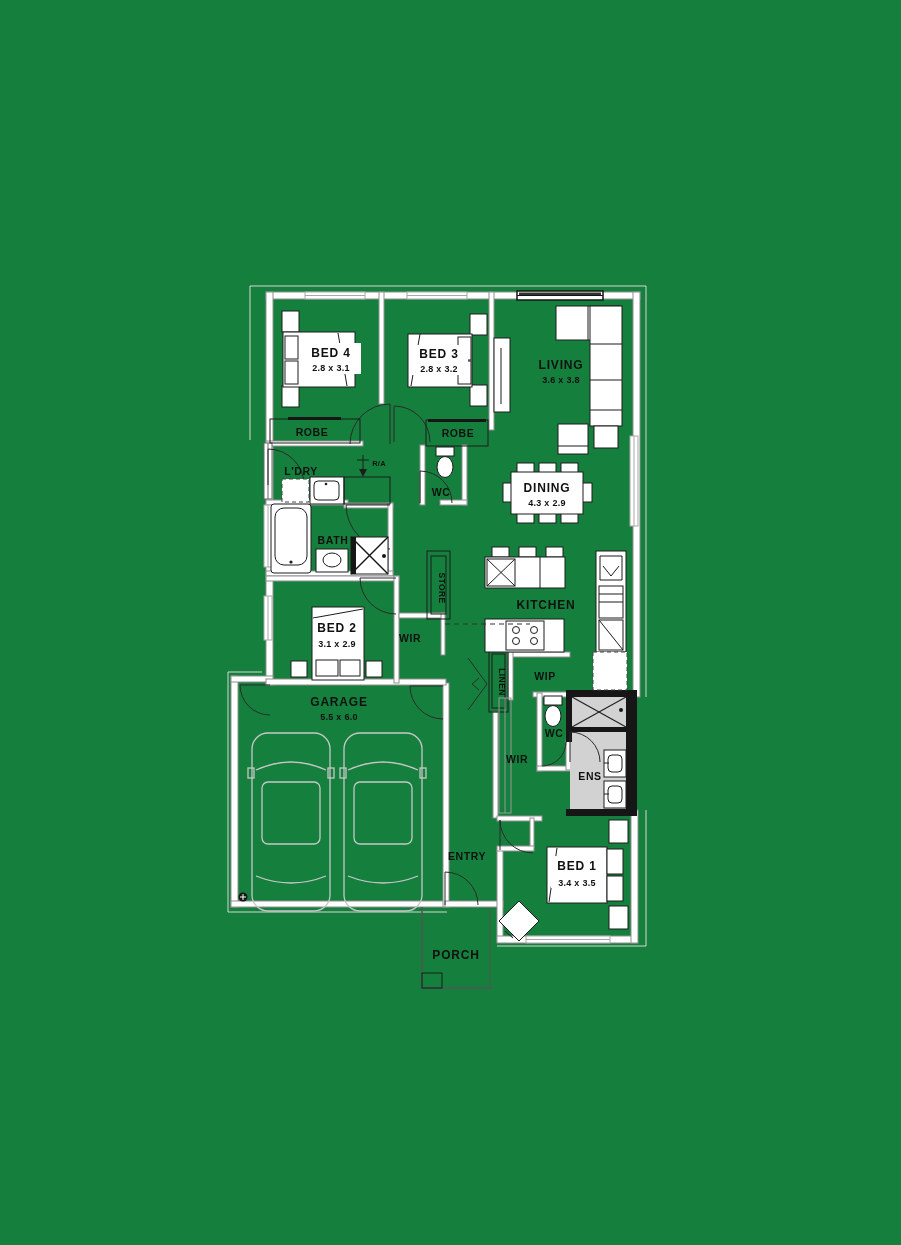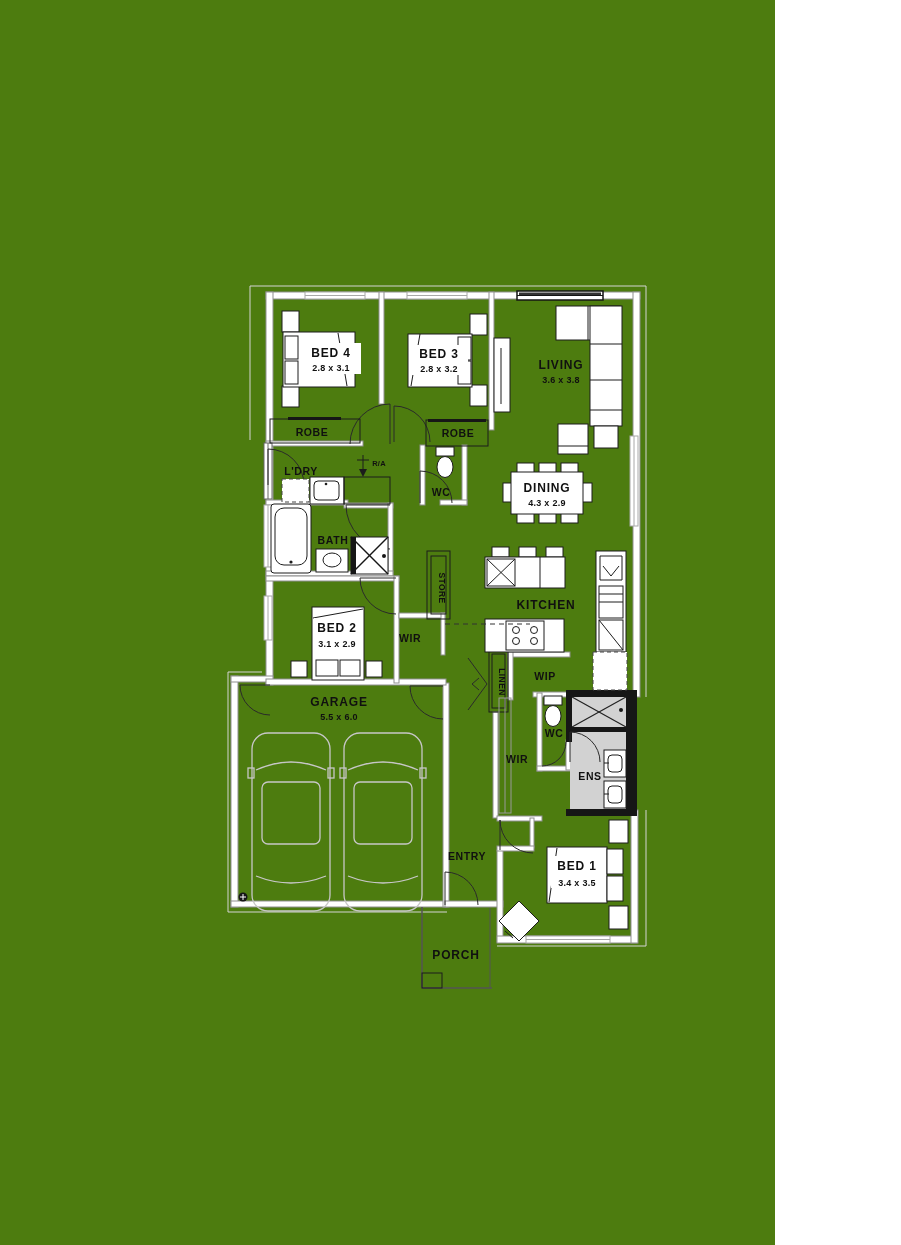--- a/index.html
+++ b/index.html
@@ -1,16 +1,16 @@
 <!DOCTYPE html>
 <html><head>
 <meta charset="utf-8">
 <style>
   html,body{margin:0;padding:0;background:#fff;}
-  #stage{position:relative;width:775px;height:1245px;background:#4d7c0f;overflow:hidden;}
+  #stage{position:relative;width:901px;height:1245px;background:#15803d;overflow:hidden;}
   svg{position:absolute;left:0;top:0;}
   .w   {fill:#fff;stroke:#8f8f8f;stroke-width:1;}
   .blk {fill:#161616;stroke:none;}
   .f   {fill:#fff;stroke:#1c1c1c;stroke-width:1;}
   .fo  {fill:none;stroke:#1c1c1c;stroke-width:1;}
   .fg  {fill:none;stroke:#c7c7c7;stroke-width:1.3;}
   .d   {fill:none;stroke:#2a2a2a;stroke-width:1;}
   .dash{fill:none;stroke:#333;stroke-width:1;stroke-dasharray:5 4;}
   .dash2{fill:#fff;stroke:#444;stroke-width:1;stroke-dasharray:4 3;}
   .win {fill:#fff;stroke:#a8a8a8;stroke-width:1;}

